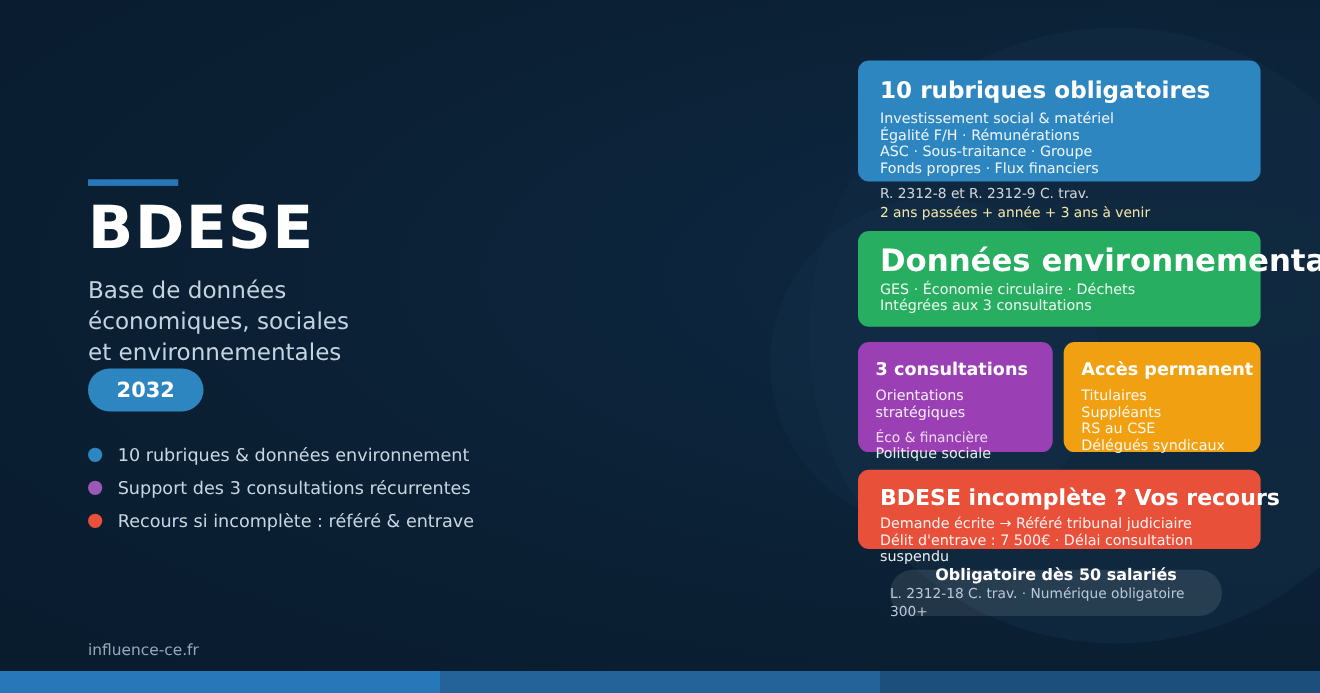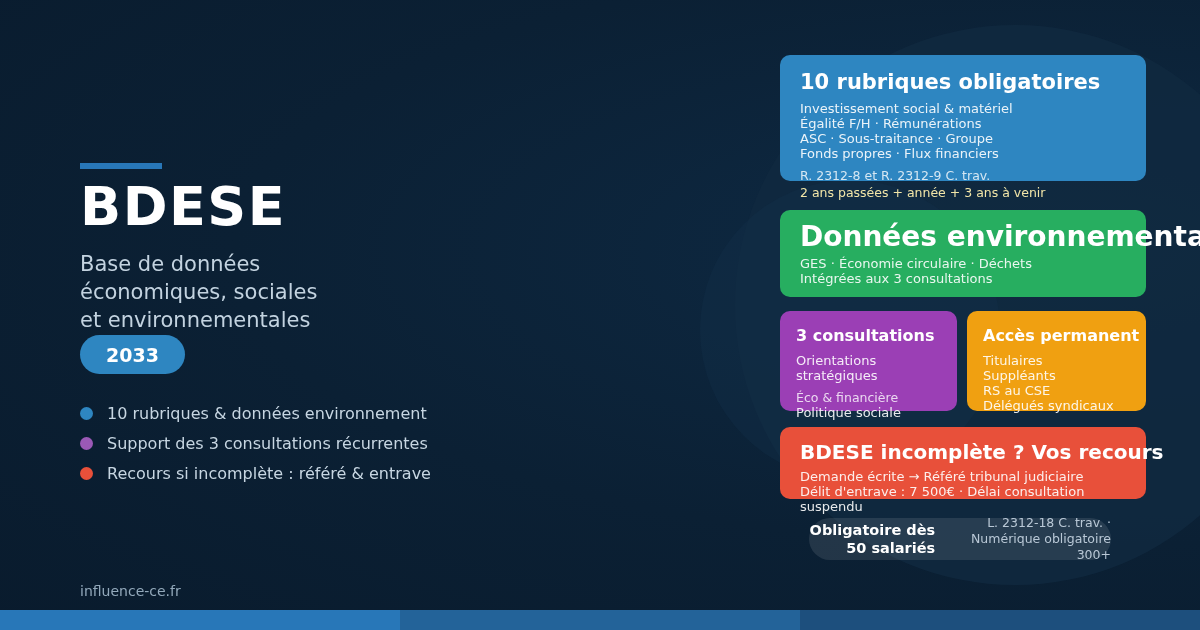--- a/index.html
+++ b/index.html
@@ -113,41 +113,40 @@
     font-size: 12.5px; line-height: 15px;
     color: rgba(255,255,255,0.80);
     margin-top: 7px;
   }
   .card-highlight {
     font-size: 12.5px; line-height: 15px;
     color: #f2e6a8;
     margin-top: 2px;
   }
 
-  #card-rubriques { left: 780px; top: 55px; width: 366px; height: 126px; background: #2e86c1; }
+  #card-rubriques { left: 780px; top: 55px; width: 366px; height: 110px; background: #2e86c1; }
   #card-rubriques .card-title { font-size: 21px; }
   #card-env { left: 780px; top: 210px; width: 366px; height: 87px; background: #27ae60; }
   #card-env .card-title { font-size: 28px; }
   #card-consult { left: 780px; top: 311px; width: 177px; height: 100px; background: #9b3fb5; padding: 12px 16px; }
   #card-consult .card-title { font-size: 16px; margin-bottom: 4px; }
   #card-acces { left: 967px; top: 311px; width: 179px; height: 100px; background: #f0a011; padding: 12px 16px; }
   #card-acces .card-title { font-size: 16px; margin-bottom: 4px; }
   #card-recours { left: 780px; top: 427px; width: 366px; height: 72px; background: #e8503a; padding: 12px 20px; }
   #card-recours .card-title { font-size: 20px; margin-bottom: 4px; }
 
   .pill {
     position: absolute;
     left: 809px; top: 518px;
     width: 302px; height: 42px;
     border-radius: 21px;
     background: rgba(255,255,255,0.10);
-    display: flex; flex-direction: row;
+    display: flex; flex-direction: column;
     align-items: center; justify-content: center;
     z-index: 4;
-    text-align: right;
   }
   .pill-title { font-size: 14.5px; font-weight: bold; color: #ffffff; line-height: 18px; }
   .pill-sub { font-size: 12.5px; color: #b9c8d6; line-height: 16px; }
 
   
   .bottom-bar {
     position: absolute; left: 0; bottom: 0;
     width: 1200px; height: 20px;
     display: flex;
     z-index: 5;
@@ -166,21 +165,21 @@
   <div class="deco-circle-2"></div>
 
   <div class="left">
     <div class="accent-bar"></div>
     <div class="brand-title">BDESE</div>
     <div class="brand-sub" style="white-space: pre-line;">Base de données
 économiques, sociales
 et environnementales</div>
   </div>
 
-  <div class="year-badge">2033</div>
+  <div class="year-badge">2032</div>
 
   <div class="bullets">
     <div class="bullet-row">
       <span class="bullet-dot" style="background:#2e86c1"></span>
       <span class="bullet-label">10 rubriques &amp; données environnement</span>
     </div>
     <div class="bullet-row">
       <span class="bullet-dot" style="background:#9b59b6"></span>
       <span class="bullet-label">Support des 3 consultations récurrentes</span>
     </div>

